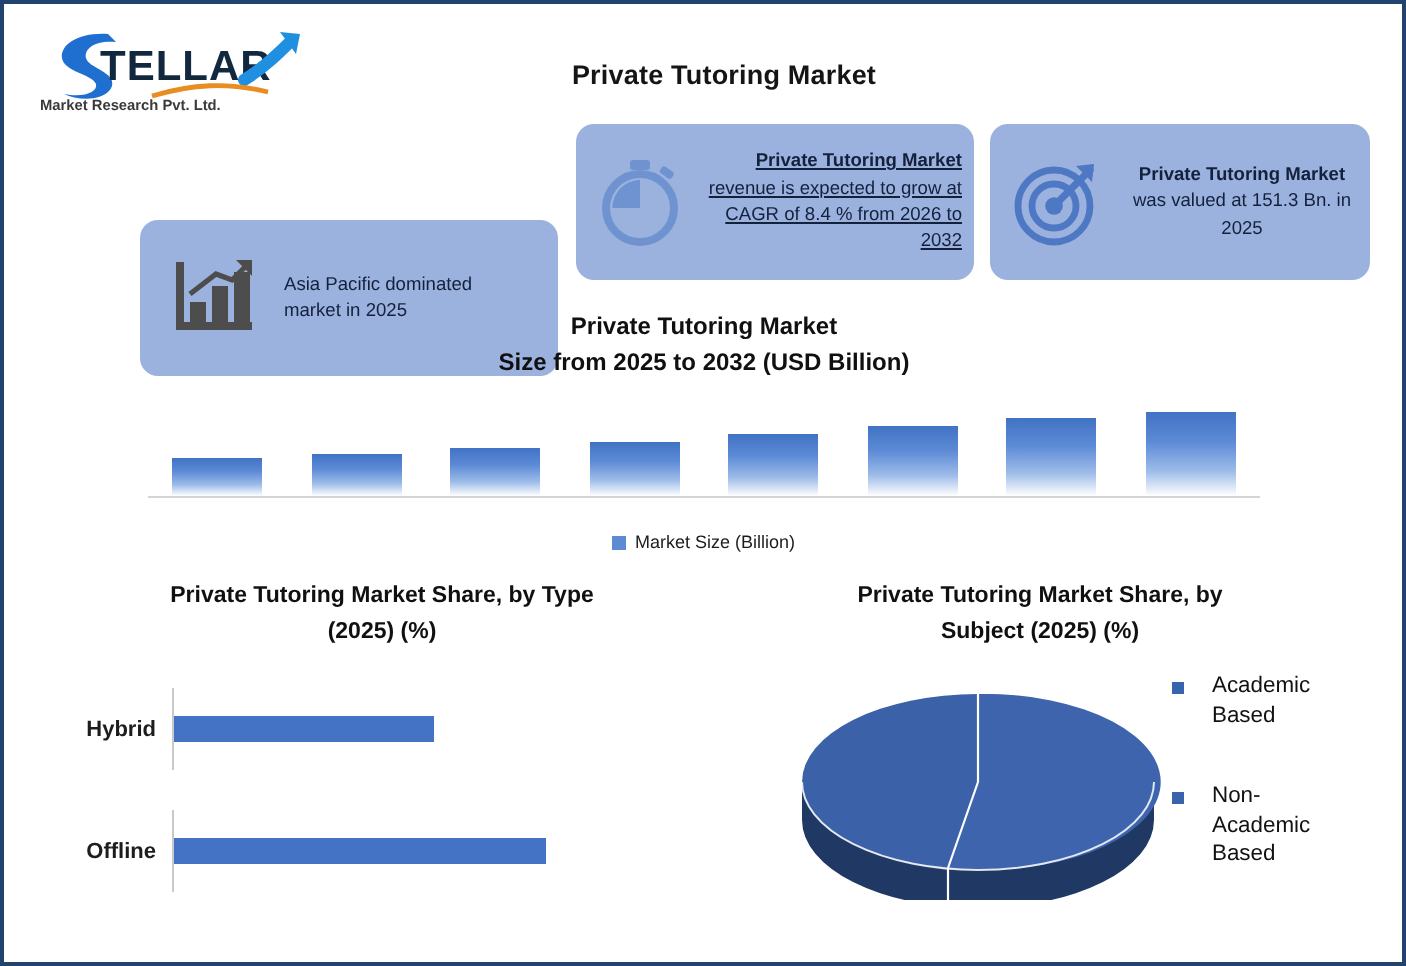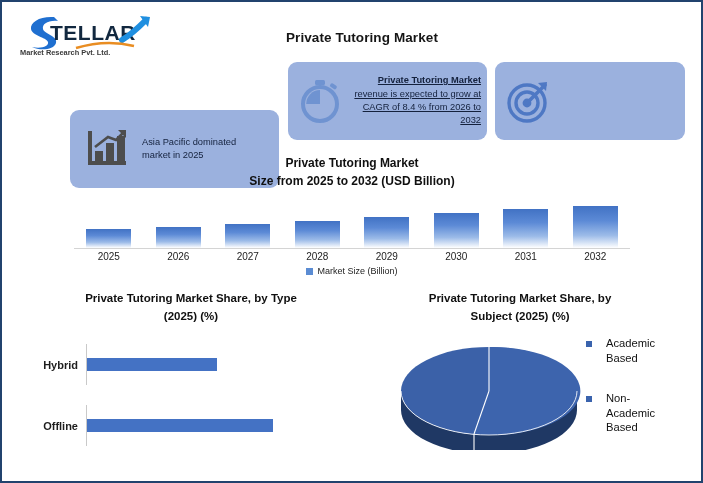--- a/index.html
+++ b/index.html
@@ -171,20 +171,23 @@
   <div class="info-box" id="box3">
     <div class="info-icon">
       <svg width="46" height="46" viewBox="0 0 46 46" xmlns="http://www.w3.org/2000/svg">
         <circle cx="21" cy="25" r="18" fill="none" stroke="#4e78c4" stroke-width="3.4"></circle>
         <circle cx="21" cy="25" r="11" fill="none" stroke="#4e78c4" stroke-width="3.4"></circle>
         <circle cx="21" cy="25" r="4.4" fill="#4e78c4"></circle>
         <path d="M21 25 L39 7" stroke="#4e78c4" stroke-width="3.6" stroke-linecap="round"></path>
         <path d="M32 5 L41 4 L40 13 Z" fill="#4e78c4"></path>
       </svg>
     </div>
+    <div class="info-text">
+      <b>Private Tutoring Market</b><span> was valued at 151.3 Bn. in 2025</span>
+    </div>
   </div>
 
   <div id="colchart">
     <div class="ch-title">
       <div>Private Tutoring Market</div>
       <div>Size from 2025 to 2032 (USD Billion)</div>
     </div>
     <div id="col-plot">
         <div class="col-cell">
           <div class="col-bar" style="height: 19px;"></div>
@@ -203,30 +206,20 @@
         </div>
         <div class="col-cell">
           <div class="col-bar" style="height: 35px;"></div>
         </div>
         <div class="col-cell">
           <div class="col-bar" style="height: 39px;"></div>
         </div>
         <div class="col-cell">
           <div class="col-bar" style="height: 42px;"></div>
         </div>
-      </div>
-    <div id="col-labels">
-        <div class="col-lab">2025</div>
-        <div class="col-lab">2026</div>
-        <div class="col-lab">2027</div>
-        <div class="col-lab">2028</div>
-        <div class="col-lab">2029</div>
-        <div class="col-lab">2030</div>
-        <div class="col-lab">2031</div>
-        <div class="col-lab">2032</div>
       </div>
     <div id="col-legend">
       <span class="legend-sq"></span>
       <span>Market Size (Billion)</span>
     </div>
   </div>
 
   <div id="hbarchart">
     <div class="ch-title">
       <div>Private Tutoring Market Share, by Type</div>

